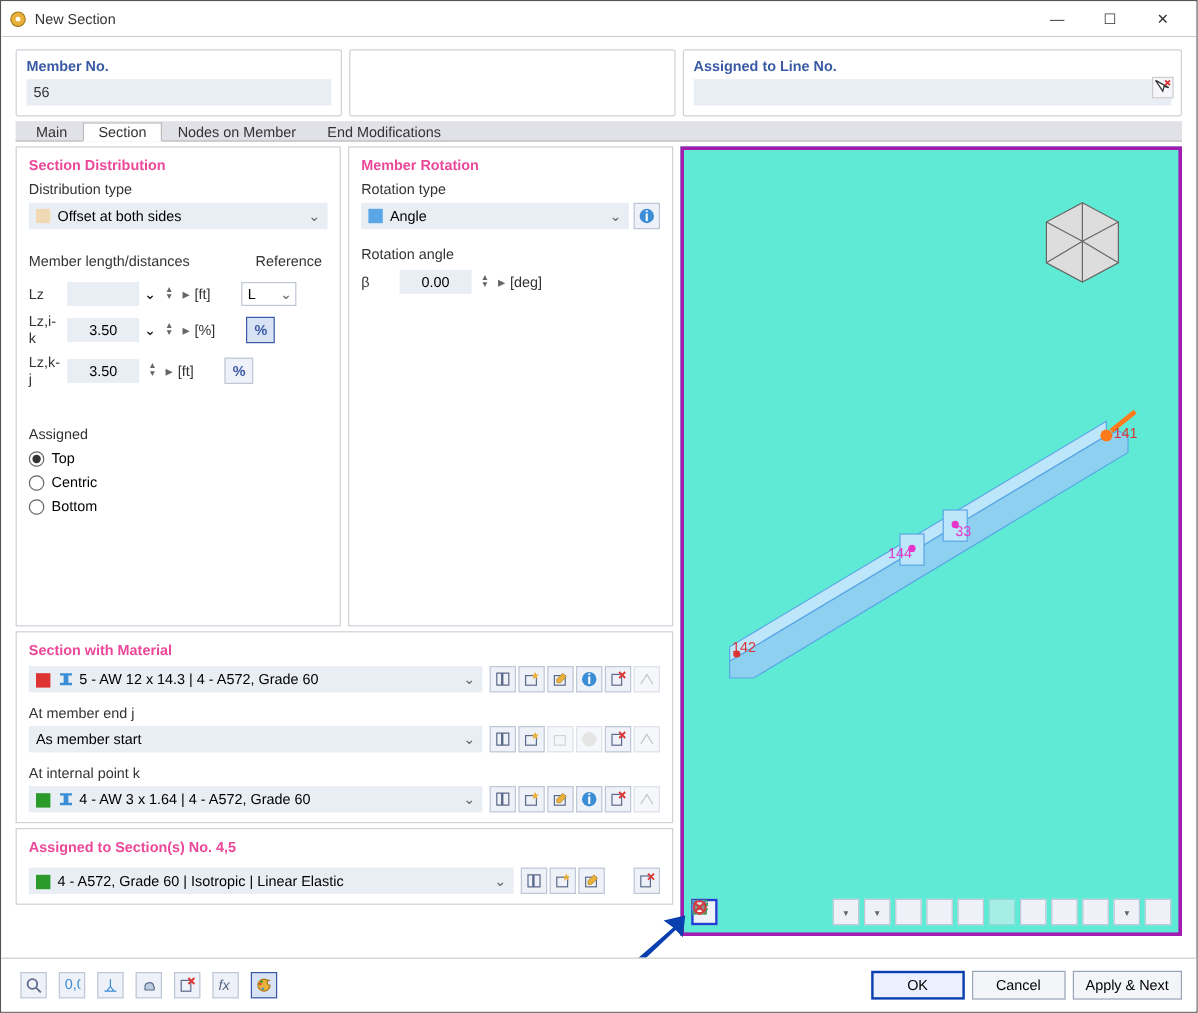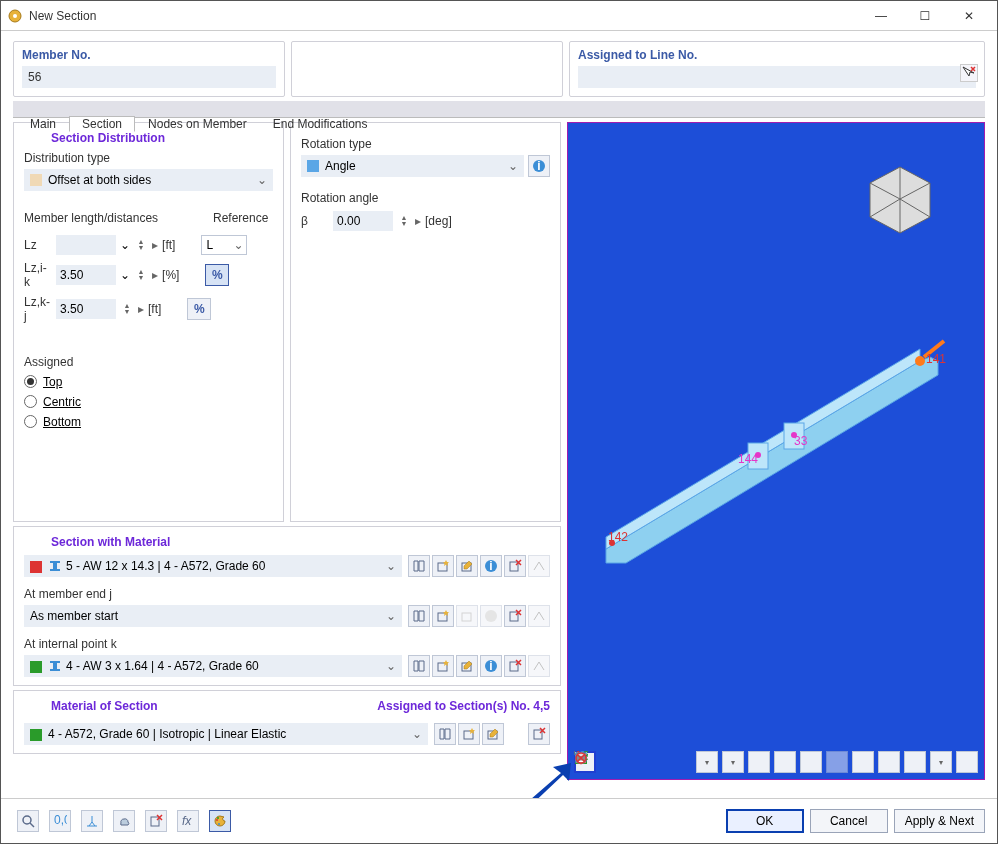--- a/index.html
+++ b/index.html
@@ -18,57 +18,57 @@
 .header-panel { background: #fff; border: 1px solid #d0d0d8; border-radius: 2px; padding: 6px 8px 8px 8px; }
 .header-panel .lbl { color: #3b5aa6; font-weight: 600; margin-bottom: 4px; }
 .header-panel.p1 { width: 272px; }
 .header-panel.p2 { width: 272px; }
 .header-panel.p3 { flex: 1; position: relative; }
 .header-panel input.txt { width: 100%; background: #e9eef5; border: none; padding: 4px 6px; color: #333; }
 .header-panel.p3 .pick { position: absolute; right: 6px; top: 22px; width: 18px; height: 18px; background: #f5f5fa; border: 1px solid #ccc; display:flex; align-items:center; justify-content:center; }
 
 
 .tabs { display: flex; background: #e1e1e8; margin: 0 12px; border-bottom: 1px solid #bbb; padding-left: 4px; }
-.tab { padding: 0 12px; color: #333; position: relative; top: 15px; border: 1px solid transparent; }
+.tab { padding: 0 12px; color: #333; position: relative; top: 1px; border: 1px solid transparent; }
 .tab.active { background: #fff; border: 1px solid #bbb; border-bottom: 1px solid #fff; }
 
 
 .maincols { display: flex; gap: 6px; padding: 4px 12px 0 12px; }
 .leftcol { width: 548px; display: flex; flex-direction: column; gap: 4px; }
-.rightcol { flex: 1; border: 1px solid #a21caf; position: relative; height: 658px; background: #1d4ed8; }
+.rightcol { flex: 1; border: 3px solid #a21caf; position: relative; height: 658px; background: #5eead4; }
 
 
 .panel { border: 1px solid #d0d0d8; padding: 8px 10px; background: #fff; }
-.panel .ptitle { color: #6d28d9; font-weight: 600; margin-bottom: 6px; margin-left: 27px; }
+.panel .ptitle { color: #ec4899; font-weight: 600; margin-bottom: 6px; }
 
 .row2 { display: flex; gap: 6px; }
 .row2 .panel { flex: 1; }
 
 .lblsm { color: #333; margin-bottom: 4px; margin-top: 6px; }
 .dropdown { background: #e9eef5; border: none; padding: 4px 6px; width: 100%; display: flex; align-items: center; position: relative; }
 .dropdown .chev { position: absolute; right: 6px; color: #666; }
 .swatch { width: 12px; height: 12px; margin-right: 6px; display:inline-block; }
 
 .info-btn, .tool-btn { width: 22px; height: 22px; border: 1px solid #bfc7d6; background: #eef1f7; display: inline-flex; align-items: center; justify-content: center; margin-left: 4px; color: #5a6a8a; }
 .tool-btn.disabled { opacity: 0.5; }
 .tool-btn.hl { border: 2px solid #1f3fd1; }
 
 .fieldrow { display: flex; align-items: center; gap: 4px; margin-top: 6px; }
 .fieldrow .flabel { width: 28px; color: #333; }
-.num { width: 60px; background: #e9eef5; border: none; padding: 3px 4px; text-align: left; }
+.num { width: 60px; background: #e9eef5; border: none; padding: 3px 4px; text-align: center; }
 .spin { width: 14px; display: flex; flex-direction: column; }
 .spin span { font-size: 7px; line-height: 6px; color: #666; text-align:center; }
 .arrow-r { color: #666; }
 .unit { color: #333; }
 .refdd { width: 46px; background: #fff; border: 1px solid #bfc7d6; padding: 2px 4px; display:flex; align-items:center; position:relative; }
 .refdd .chev { position:absolute; right:3px; color:#666; }
 .pctbtn { width: 24px; height: 22px; border: 1px solid #bfc7d6; background:#eef1f7; color:#3b5aa6; font-weight:bold; display:inline-flex; align-items:center; justify-content:center; }
 .pctbtn.sel { background:#d7e3f5; border-color:#3b5aa6; }
 
-.radio-row { display:flex; align-items:flex-start; gap:6px; margin-top:6px;text-decoration:underline; }
+.radio-row { display:flex; align-items:center; gap:6px; margin-top:6px; }
 .radio { width:13px; height:13px; border:1px solid #666; border-radius:50%; display:inline-flex; align-items:center; justify-content:center; }
 .radio.checked::after { content:""; width:7px; height:7px; background:#333; border-radius:50%; }
 
 
 .matrow { display:flex; align-items:center; gap:4px; margin-top:4px; }
 .matdd { flex:1; background:#e9eef5; border:none; padding:4px 6px; display:flex; align-items:flex-end; position:relative; }
 .matdd .chev { position:absolute; right:6px; color:#666; }
 .iconbar .tool-btn { margin-left:2px; }
 
 
@@ -205,20 +205,21 @@
             <span class="radio"></span>
             <span>Centric</span>
           </div>
           <div class="radio-row">
             <span class="radio"></span>
             <span>Bottom</span>
           </div>
         </div>
 
         <div class="panel" style="height:400px">
+          <div class="ptitle">Member Rotation</div>
           <div class="lblsm">Rotation type</div>
           <div style="display:flex; align-items:center;">
             <div class="dropdown" style="flex:1">
               <span class="swatch" style="background:#5aa6e6"></span>
               <span>Angle</span>
               <span class="chev">⌄</span>
             </div>
             <div class="info-btn">
               <svg class="ico" viewBox="0 0 14 14">
                   <circle cx="7" cy="7" r="6" fill="#3b8ed6"></circle>
@@ -377,21 +378,20 @@
                 <svg class="ico" viewBox="0 0 14 14">
                   <path d="M2 11 L7 3 L12 11" fill="none" stroke="#888"></path>
                 </svg>
               </div>
           </div>
         </div>
       </div>
 
       <div class="panel">
         <div style="display:flex">
-          <div class="ptitle" style="flex:1">Material of Section</div>
           <div class="ptitle subrt">Assigned to Section(s) No. 4,5</div>
         </div>
         <div class="matrow">
           <div class="matdd">
             <span class="swatch" style="background:#2a9b2a"></span>
             <span>4 - A572, Grade 60 | Isotropic | Linear Elastic</span>
             <span class="chev">⌄</span>
           </div>
           <div class="iconbar" style="display:flex">
             <div class="tool-btn">

